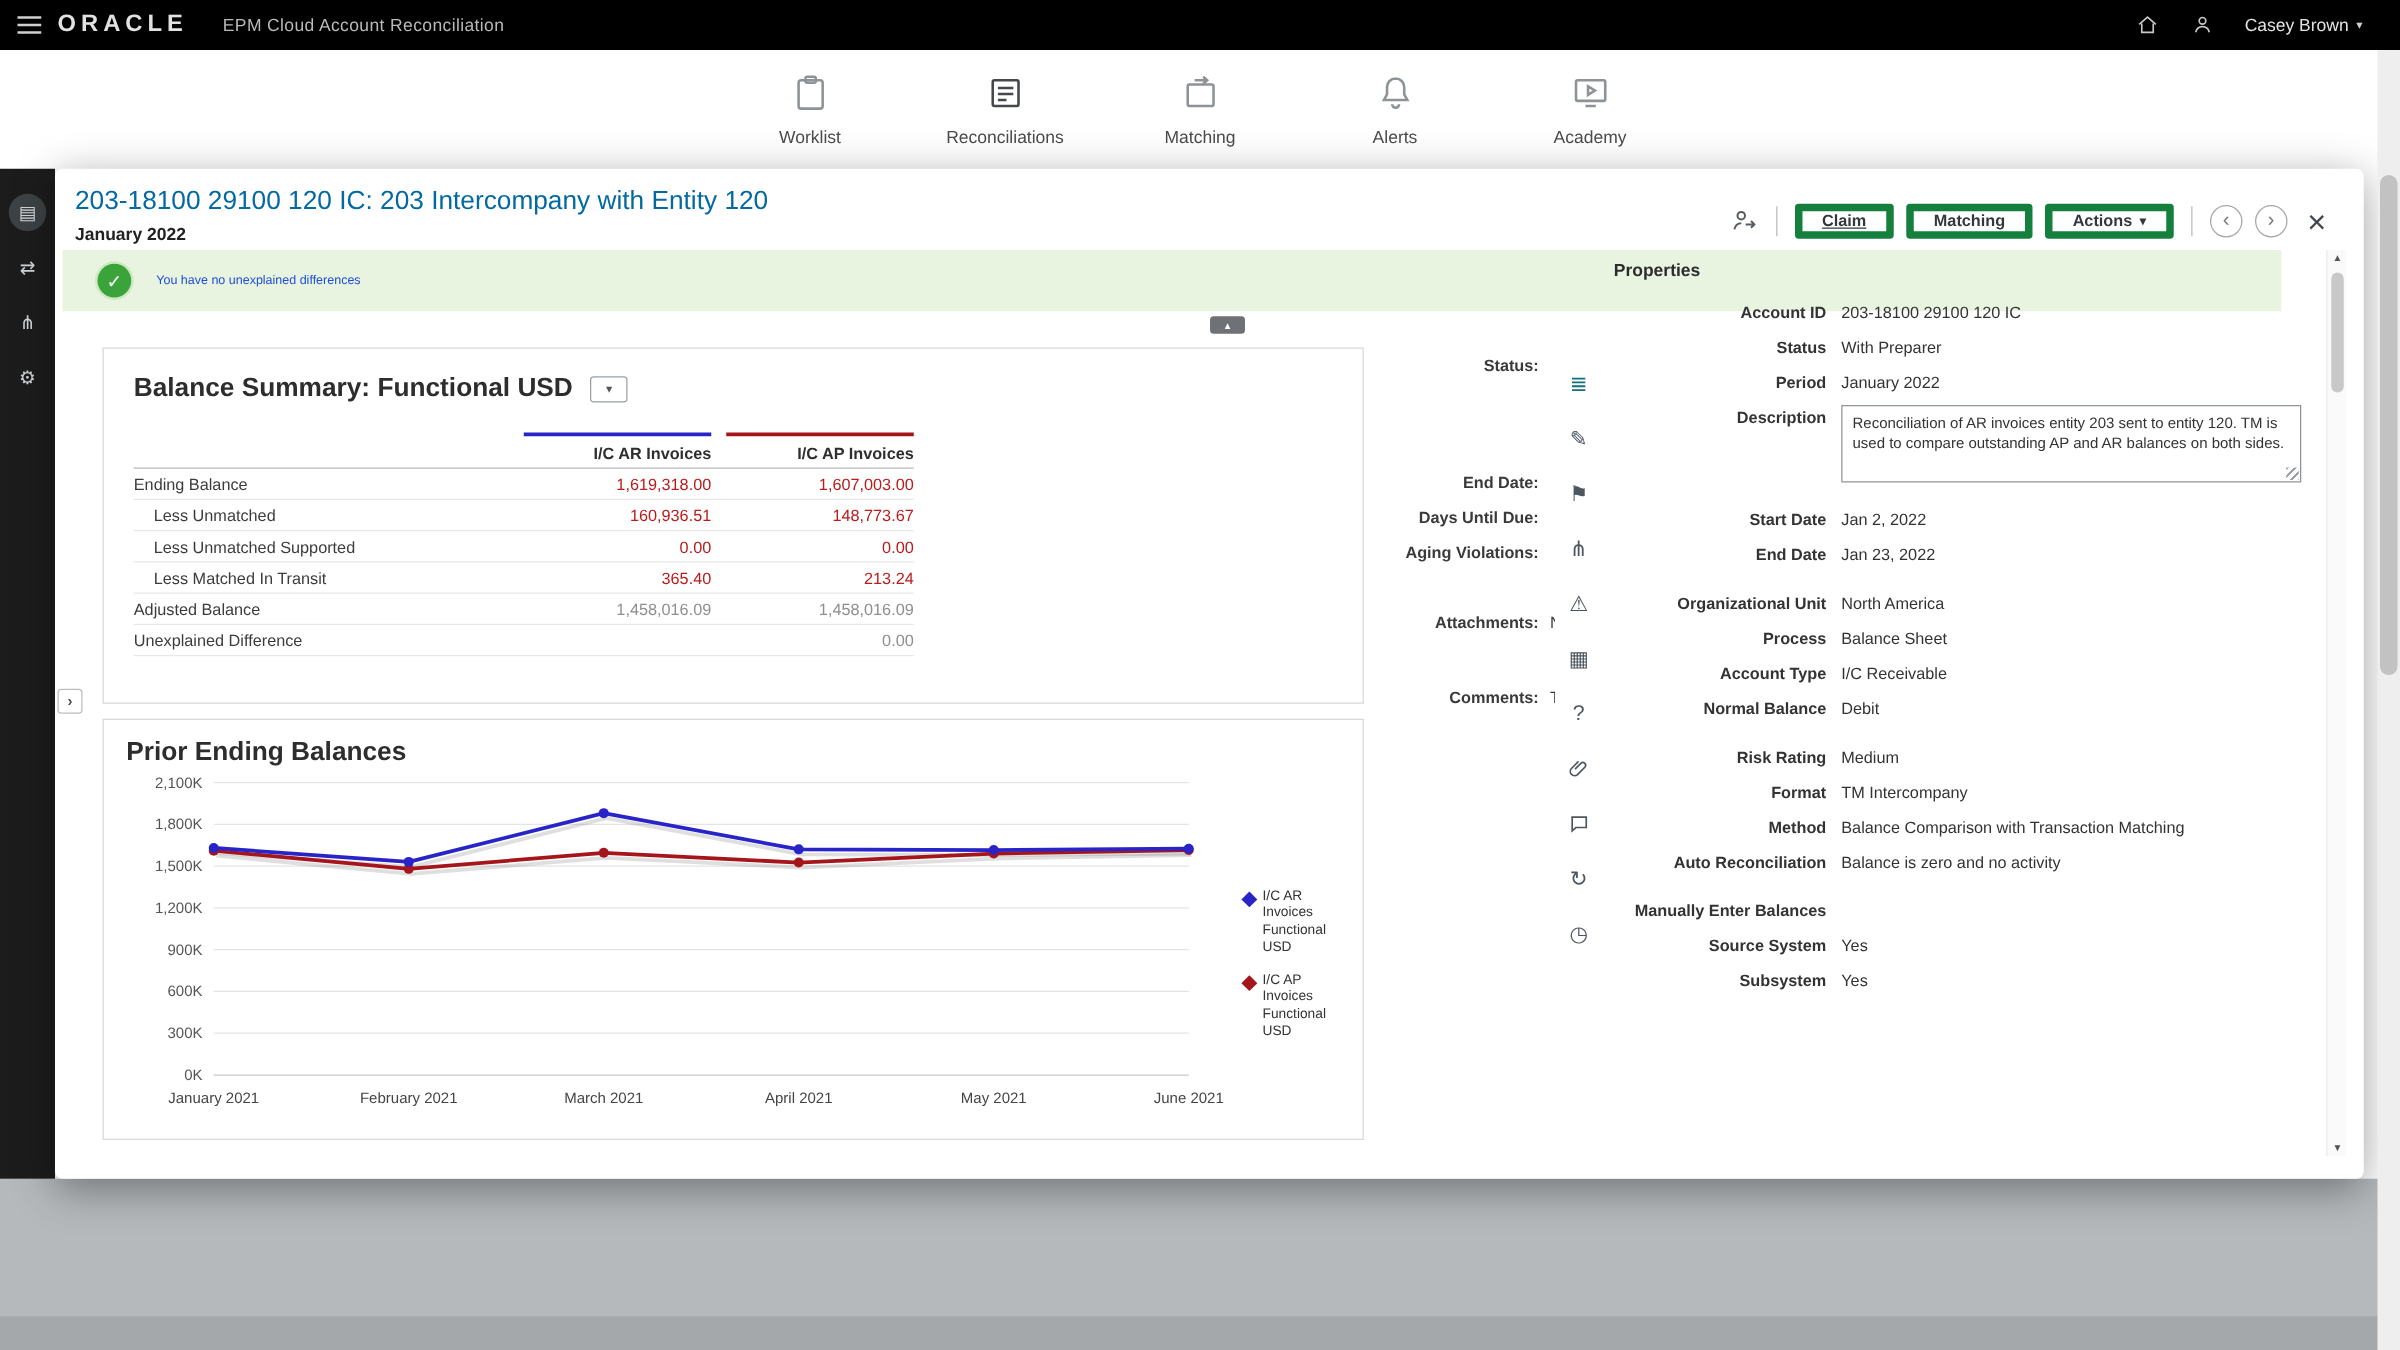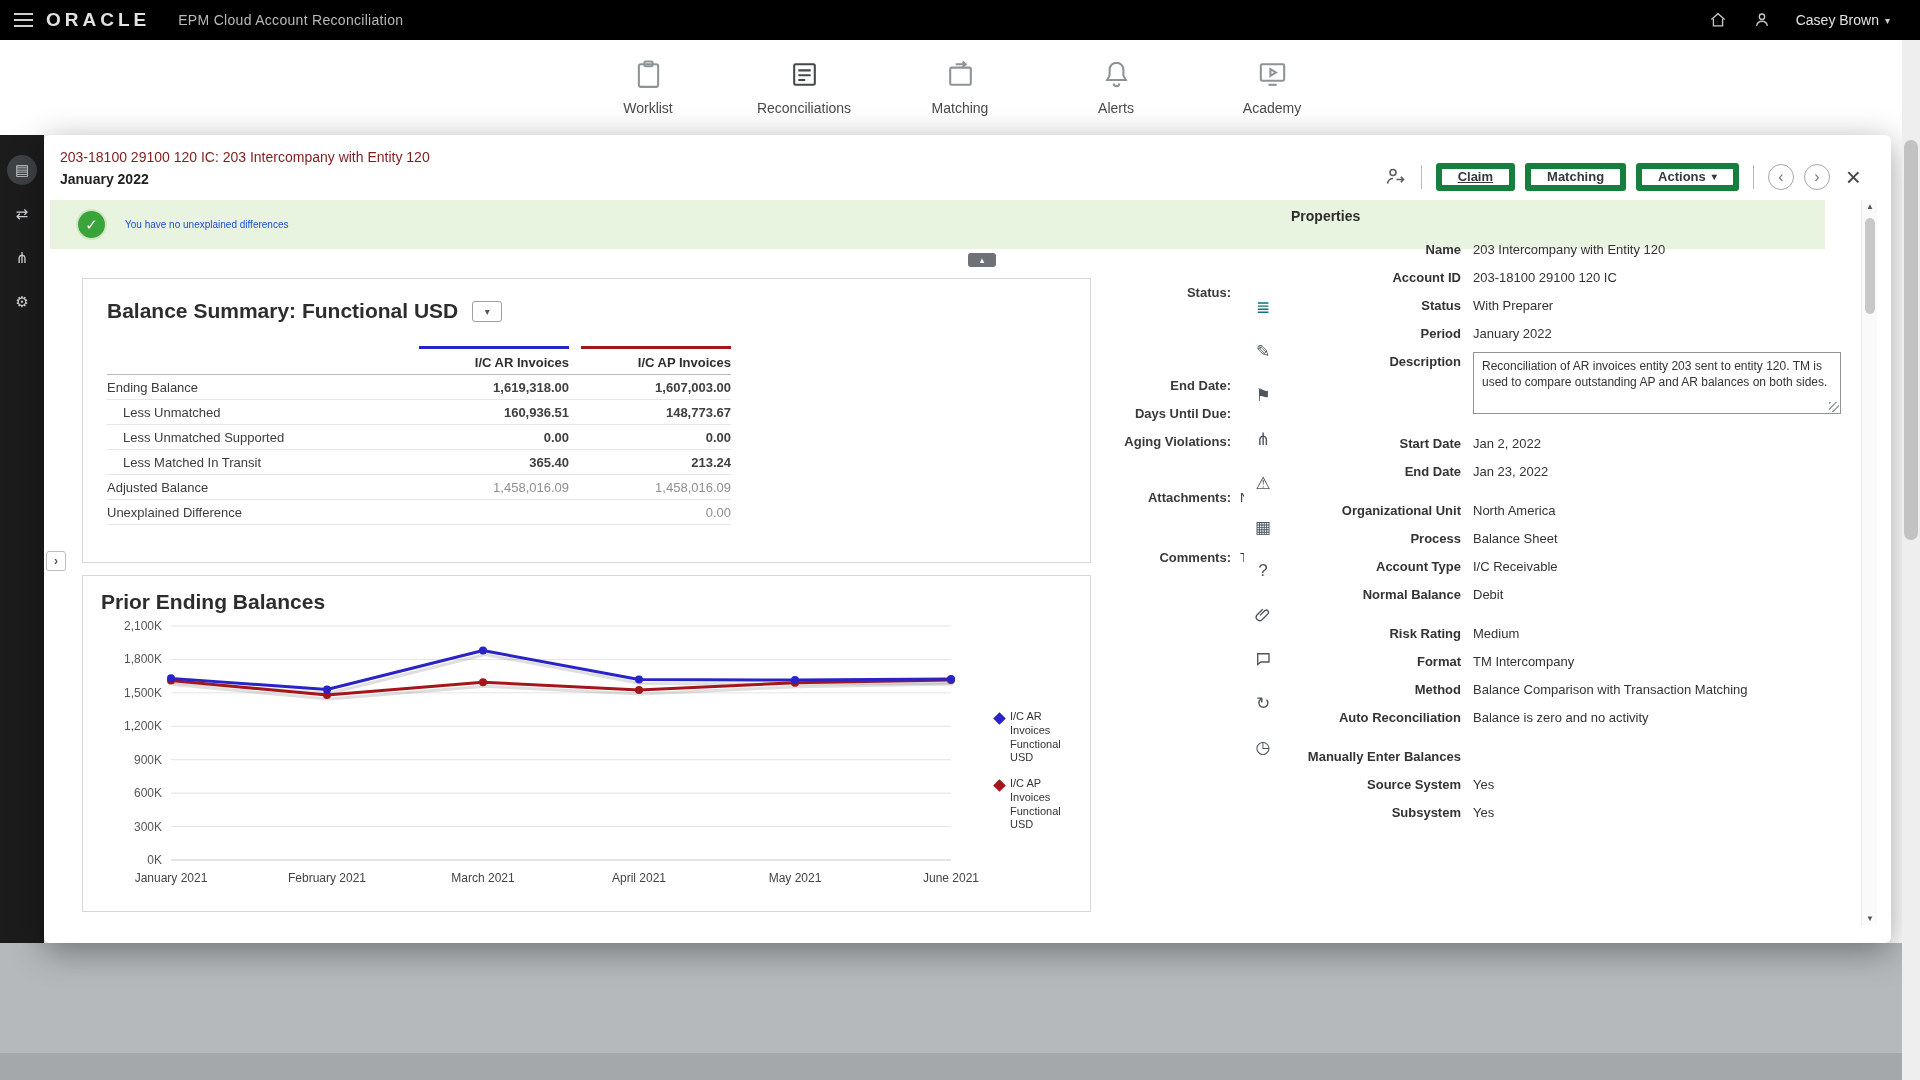--- a/index.html
+++ b/index.html
@@ -42,21 +42,21 @@
     display:flex;align-items:center;justify-content:center;cursor:pointer;z-index:70}
 
   
   .page-scrollbar{position:absolute;top:40px;right:0;width:18px;height:1040px;background:#eeeeee;z-index:60}
   .page-thumb{position:absolute;top:100px;left:2px;width:14px;height:400px;background:#c2c2c2;border-radius:7px}
 
   
   .modal{position:absolute;left:44px;top:135px;width:1847px;height:808px;background:#fff;
     border-radius:6px;box-shadow:0 8px 34px rgba(0,0,0,.38);z-index:45}
   .modal-header{position:absolute;top:0;left:0;right:0;height:65px;padding:14px 30px 0 16px;display:flex}
-  .mh-title{font-size:14px;color:#7f1d1d}
+  .mh-title{font-size:21px;color:#0369a1}
   .mh-period{font-size:14px;font-weight:700;color:#222;margin-top:6px}
   .mh-right{margin-left:auto;display:flex;align-items:center;gap:10px;padding-top:4px}
   .mh-right .assign svg{width:24px;height:24px;stroke:#565c60;fill:none;stroke-width:1.6;display:block}
   .divider{width:1px;height:24px;background:#b9b9b9;margin:0 4px}
   .btn{height:28px;border:6px solid #15803d;border-radius:3px;background:#fff;font-weight:700;
     font-size:13px;color:#33383c;padding:0 16px;display:flex;align-items:center;gap:6px;cursor:pointer;
     font-family:"Liberation Sans",sans-serif}
   .btn .u{text-decoration:underline}
   .btn .caret{font-size:10px}
   .circle-btn{width:26px;height:26px;border:1px solid #a3a8ac;border-radius:50%;color:#73797d;background:#fff;
@@ -83,21 +83,21 @@
 
   
   .bs-table{margin-top:18px;width:624px}
   .bs-row{display:flex;align-items:center;height:25px;border-bottom:1px solid #e8e8e8;font-size:13px}
   .bs-row.bs-head{height:34px;border-bottom:1px solid #b9b9b9;align-items:flex-end;padding-bottom:4px}
   .bs-label{width:300px;color:#3c3c3c}
   .bs-row.indent .bs-label{padding-left:16px}
   .bs-col{width:150px;margin-left:12px;text-align:right}
   .col-bar{height:3px;margin-bottom:6px}
   .col-head{font-weight:700;color:#2e2e2e;font-size:13px}
-  .bs-col.val.link{color:#404040;font-weight:700;cursor:pointer}
+  .bs-col.val.link{color:#b91c1c;font-weight:400;cursor:pointer}
   .bs-col.val.muted{color:#8f8f8f}
 
   
   .chart-row{display:flex;align-items:center;margin-top:4px}
   .ytick{font-size:12px;fill:#555}
   .xtick{font-size:12px;fill:#444}
   .chart-legend{display:flex;flex-direction:column;gap:12px;margin-left:4px;margin-top:30px}
   .lg-item{display:flex;align-items:flex-start;gap:6px}
   .lg-marker{width:9px;height:9px;transform:rotate(45deg);margin-top:4px;flex:none}
   .lg-text{font-size:11px;color:#333;line-height:1.25;white-space:pre-line}
@@ -378,24 +378,20 @@
       </div>
       <div class="vt-cell">↻</div>
       <div class="vt-cell">◷</div>
     </div>
 
   <div class="props">
     <div class="props-title">Properties</div>
     <div id="props-groups">
         <div class="prop-group">
           <div class="prop-row">
-            <div class="prop-label">Name</div>
-            <div class="prop-value">203 Intercompany with Entity 120</div>
-          </div>
-          <div class="prop-row">
             <div class="prop-label">Account ID</div>
             <div class="prop-value">203-18100 29100 120 IC</div>
           </div>
           <div class="prop-row">
             <div class="prop-label">Status</div>
             <div class="prop-value">With Preparer</div>
           </div>
           <div class="prop-row">
             <div class="prop-label">Period</div>
             <div class="prop-value">January 2022</div>

